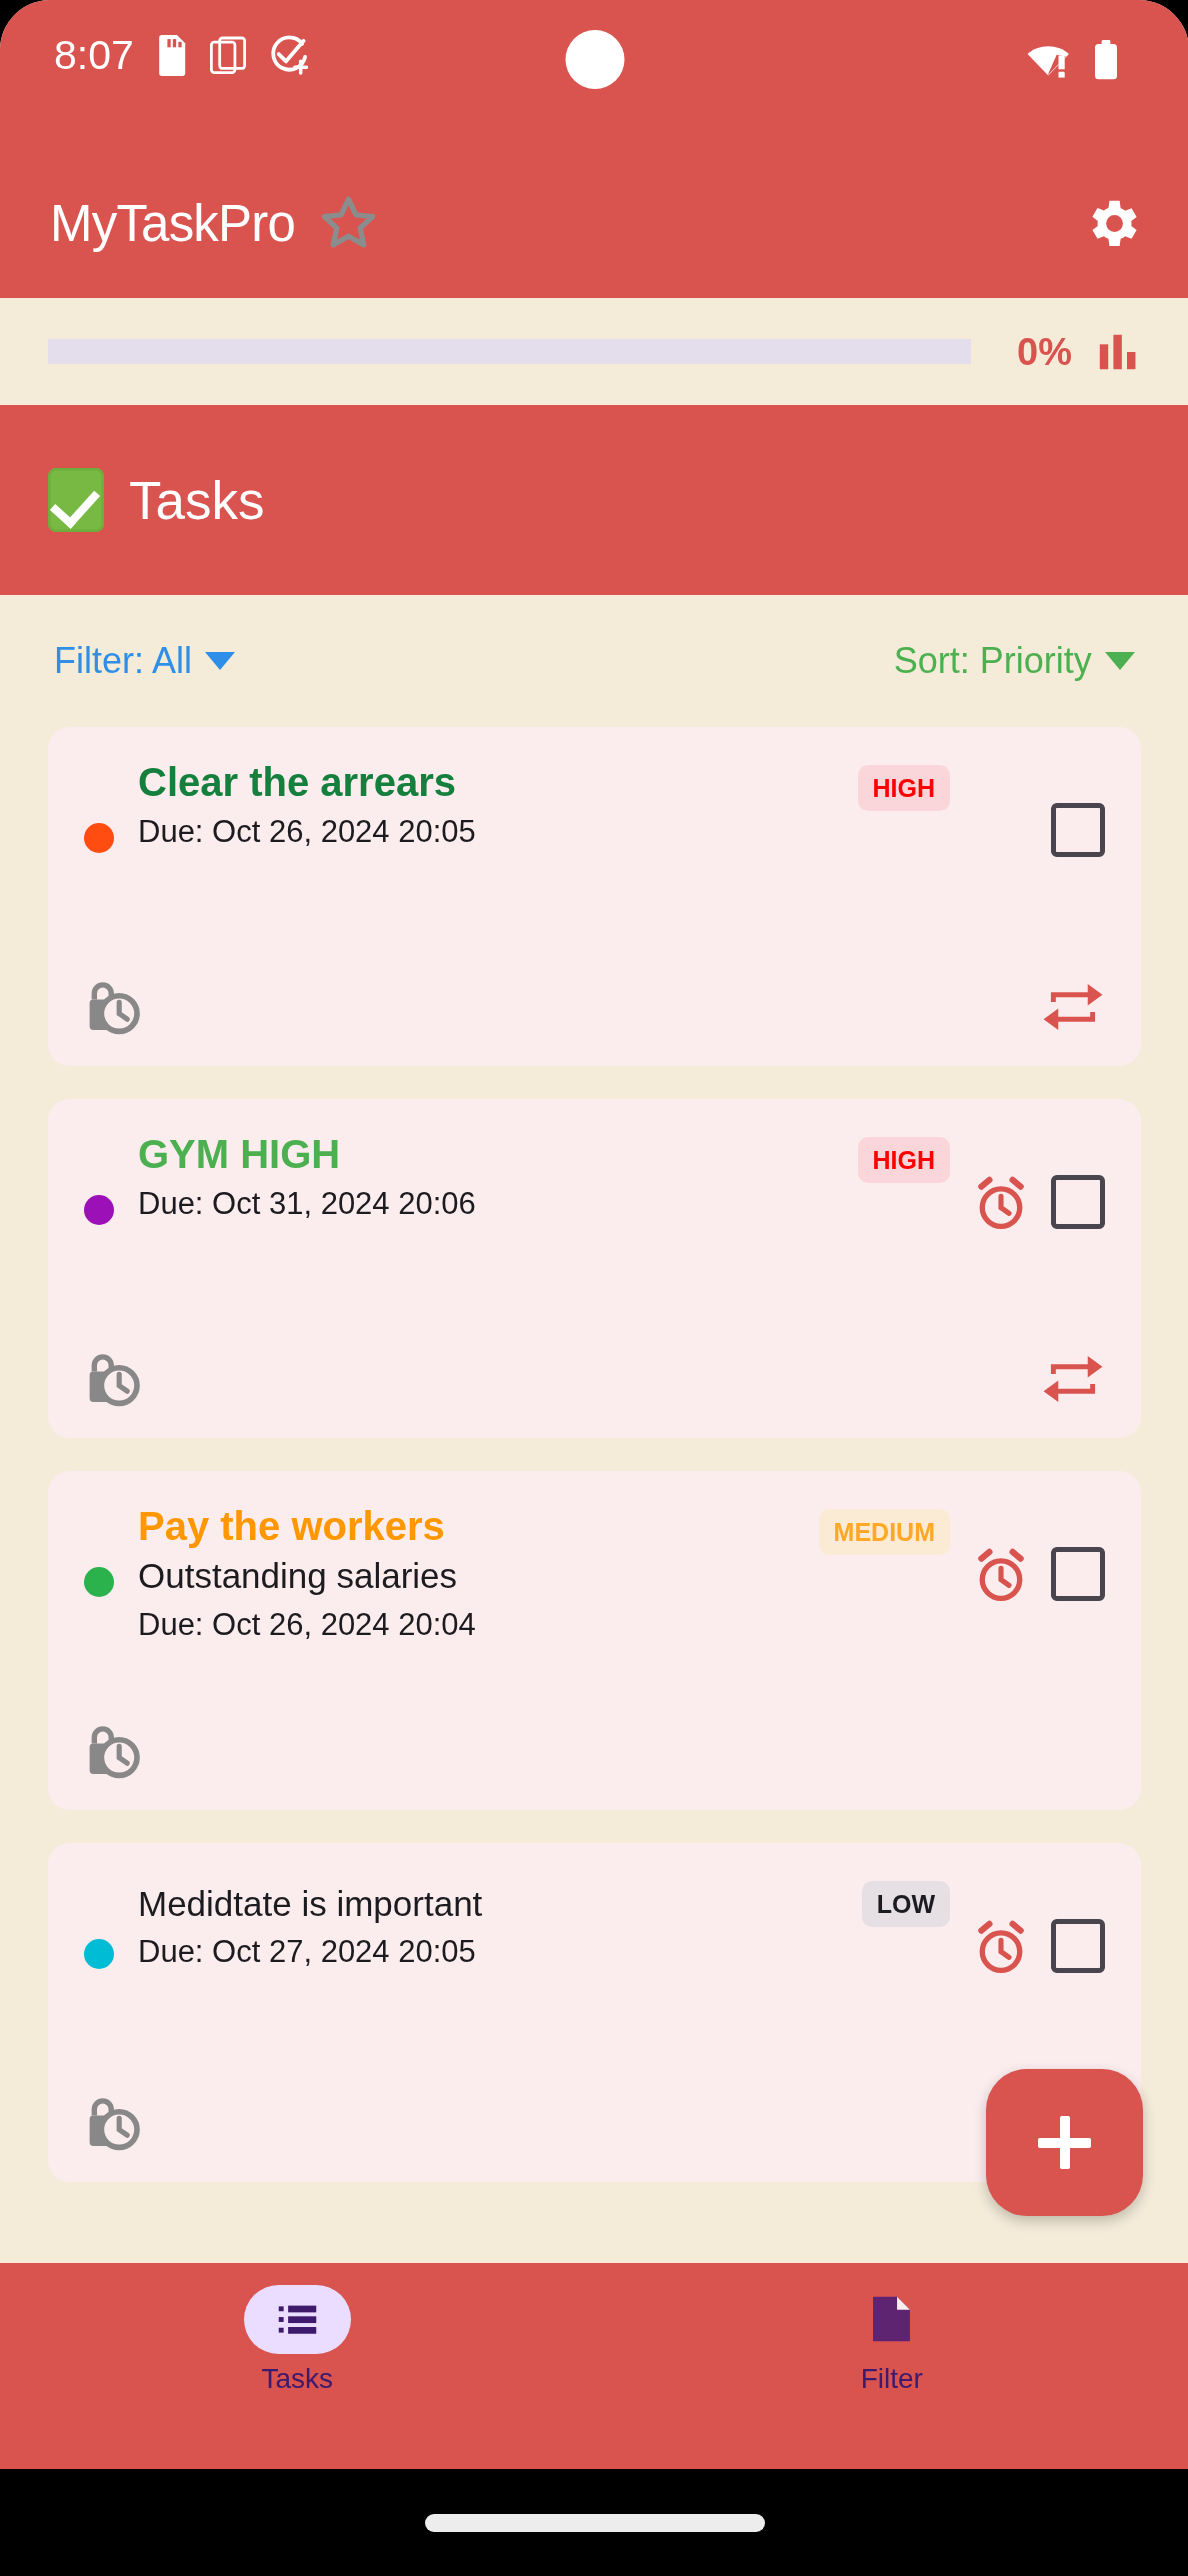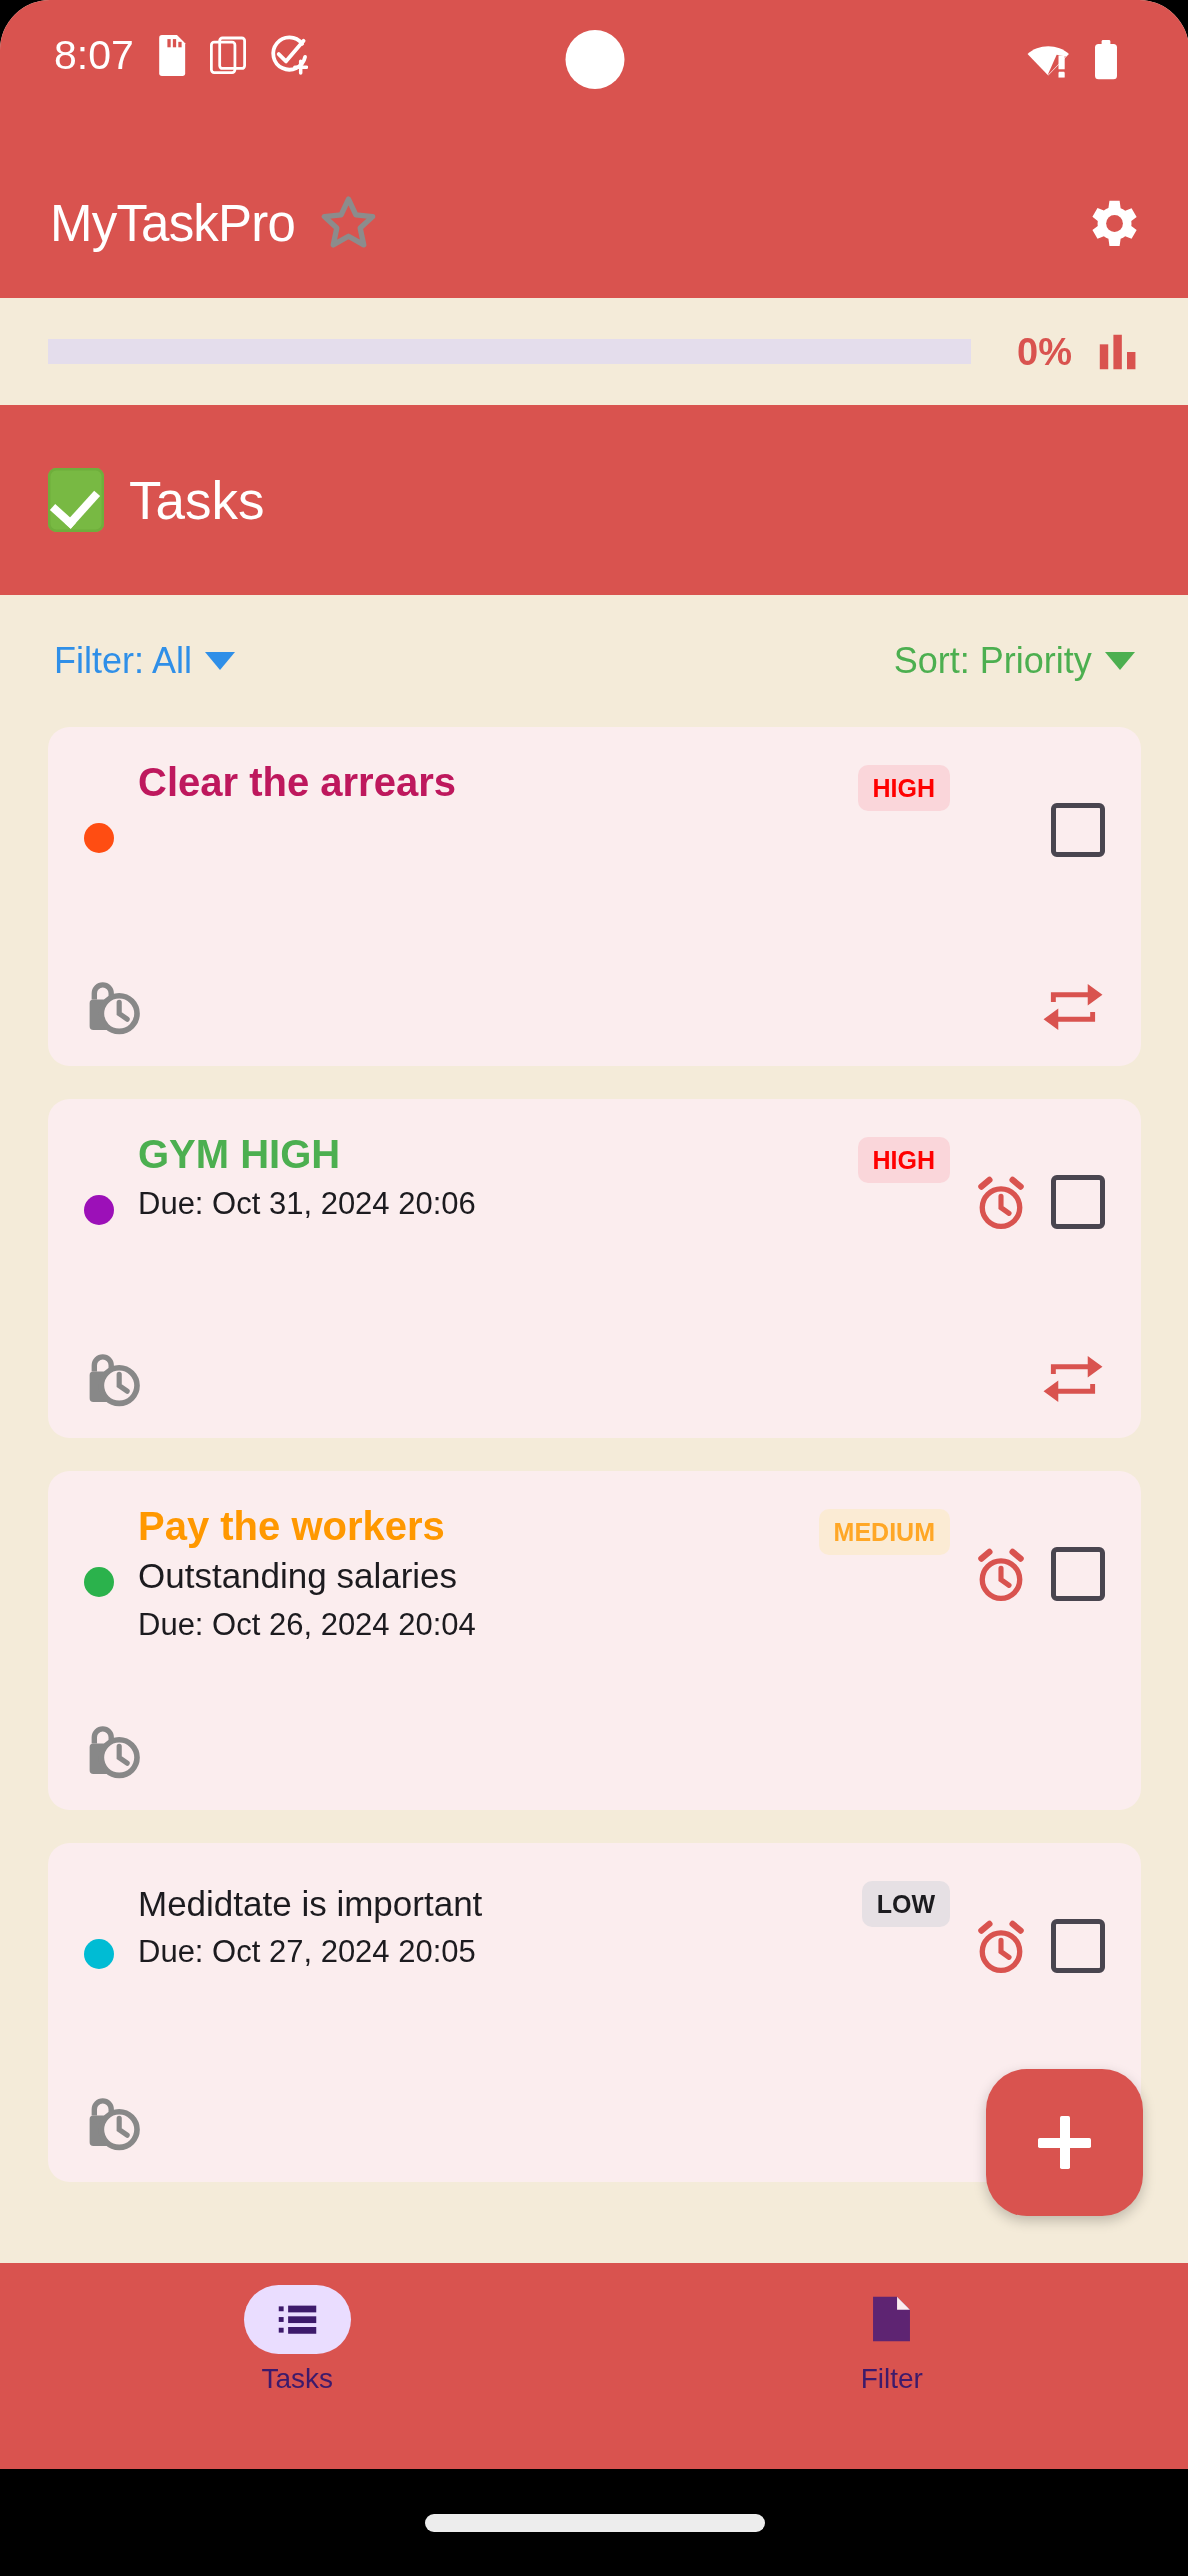--- a/index.html
+++ b/index.html
@@ -267,22 +267,23 @@
         <span>Sort: Priority</span>
         <span class="caret"></span>
       </div>
     </div>
 
     <div class="tasklist" id="tasklist">
         <div class="task-card">
     <span class="dot" style="background:#FF4D12"></span>
     <div class="t-row1">
       <div class="t-maincol">
-        <div class="t-title" style="color:#be185d">Clear the arrears</div>
-
+        <div class="t-title" style="color:#15803d">Clear the arrears</div>
+
+        <div class="t-due">Due: Oct 26, 2024 20:05</div>
       </div>
       <div class="t-rightcol">
         <span class="badge badge-high">HIGH</span>
         <span class="alarm-slot"></span>
         <span class="checkbox"></span>
       </div>
     </div>
     <div class="t-row2">
       <span>
               <svg width="61" height="61" viewBox="0 0 26 26">

